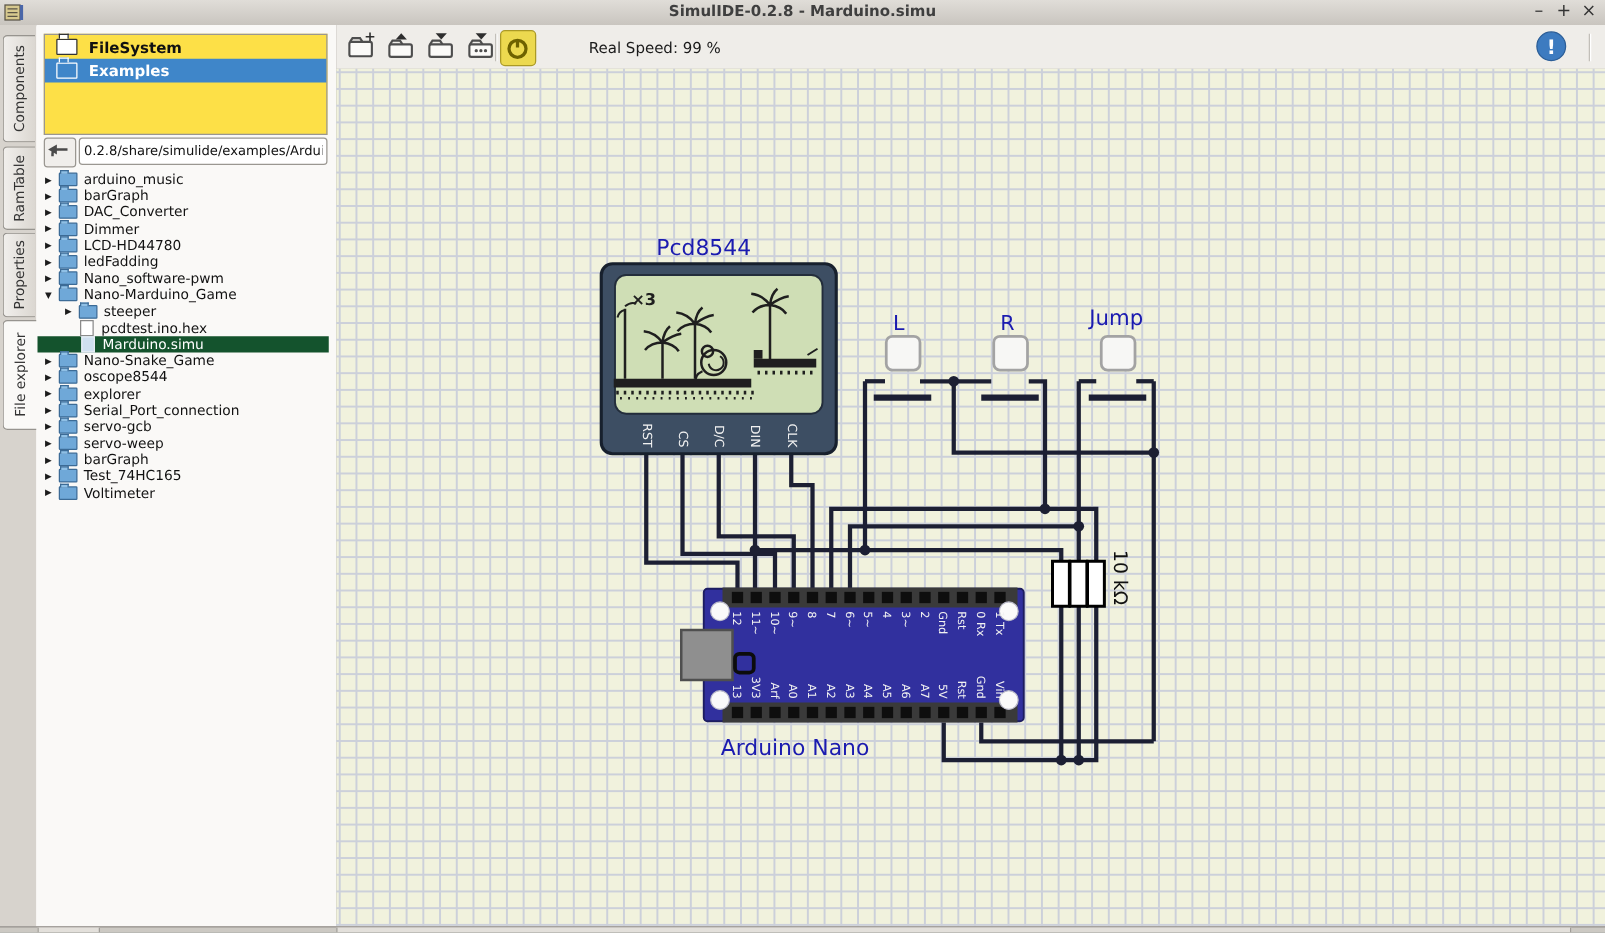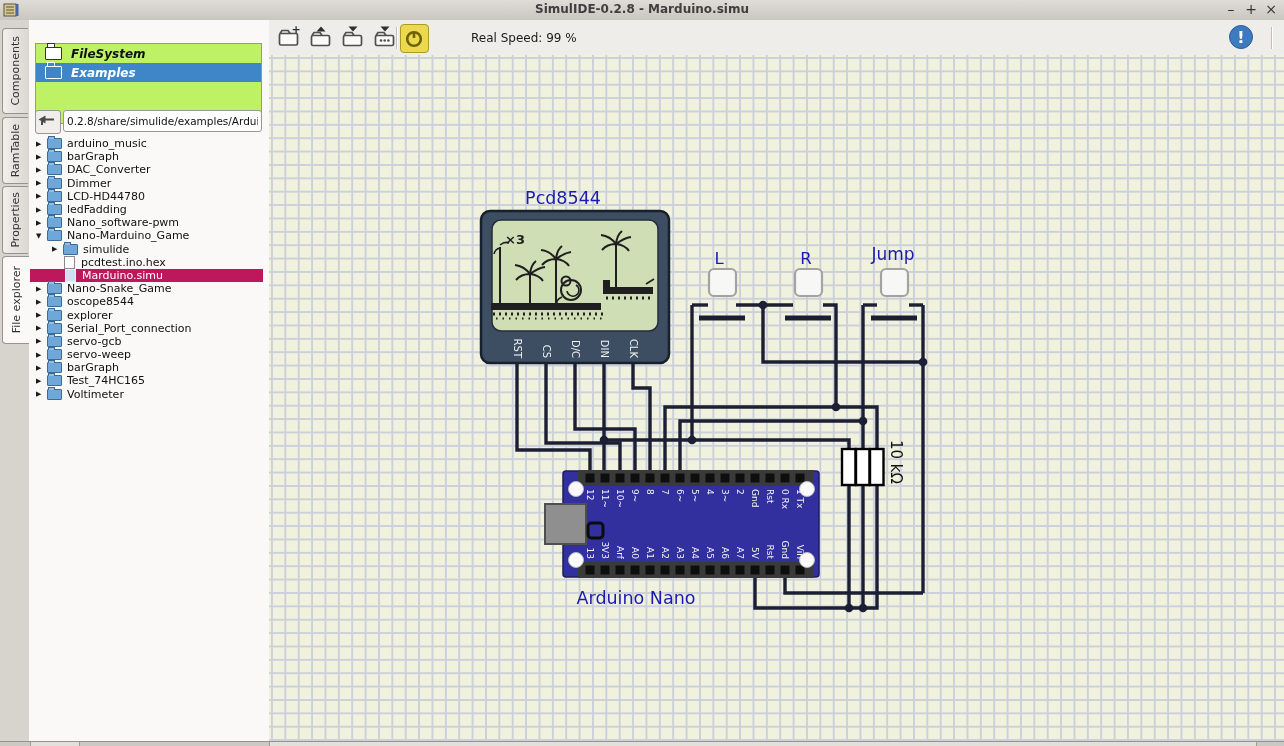--- a/index.html
+++ b/index.html
@@ -16,22 +16,22 @@
   
   .tabstrip{position:absolute;left:0;top:20px;width:29px;height:726px;background:#d7d3cd;}
   .vtab{position:absolute;left:2px;width:25px;background:linear-gradient(90deg,#f1efec,#dbd7d1);
     border:1px solid #97948f;border-right:none;border-radius:4px 0 0 4px;
     display:flex;align-items:center;justify-content:center;}
   .vtab span{writing-mode:vertical-rl;transform:rotate(180deg);font-size:11px;color:#333;}
   .vtab.active{left:2px;width:27px;background:#faf9f7;}
   
   .fpanel{position:absolute;left:29px;top:20px;width:240px;height:721px;background:#faf9f7;
     border-right:1px solid #8a8783;}
-  .places{position:absolute;left:6px;top:23px;width:225px;height:79px;background:#bef264;
-    border:1px solid #9a9791;font-style:italic;}
+  .places{position:absolute;left:6px;top:7px;width:225px;height:79px;background:#fde047;
+    border:1px solid #9a9791;}
   .prow{display:flex;align-items:center;height:19px;padding-left:9px;gap:9px;
     font-weight:bold;font-size:12px;color:#111;}
   .prow.sel{background:#3f86c9;color:#fff;text-align:right;}
   .pfolder{position:relative;width:15px;height:11px;border:1.6px solid #333;border-radius:1px;
     background:#fff;flex:0 0 15px;}
   .pfolder::before{content:"";position:absolute;left:1px;top:-5px;width:6px;height:3px;
     border:1.6px solid #333;border-bottom:none;background:#fff;}
   .prow.sel .pfolder{border-color:#fff;background:#3f86c9;}
   .prow.sel .pfolder::before{border-color:#fff;background:#3f86c9;}
   .pathrow{position:absolute;left:6px;top:90px;width:226px;height:23px;}
@@ -43,21 +43,21 @@
   .tree{position:absolute;left:1px;top:117px;width:233px;font-size:11px;color:#111;}
   .trow{display:flex;align-items:center;height:13.2px;white-space:nowrap;padding-left:6px;}
   .trow.d1{padding-left:22px;}
   .trow .arr{flex:0 0 11px;font-size:7px;color:#1c1c1c;text-align:left;}
   .ficon{position:relative;flex:0 0 13px;width:13px;height:9px;background:#6fa8d8;
     border:1px solid #3c6b96;border-radius:1px;margin-right:5px;}
   .ficon::before{content:"";position:absolute;left:0px;top:-3px;width:5px;height:2px;
     background:#8fc0e6;border:1px solid #3c6b96;border-bottom:none;}
   .picon{position:relative;flex:0 0 9px;width:9px;height:11px;background:#fff;
     border:1px solid #8a8a8a;margin-right:6px;margin-left:1px;}
-  .trow.sel{background:#be185d;color:#fff;padding-left:23px;}
+  .trow.sel{background:#14532d;color:#fff;padding-left:23px;}
   .trow.sel .picon{background:#cfe0f0;border-color:#e8eef5;}
   
   .toolbar{position:absolute;left:269px;top:20px;width:1015px;height:35px;background:#efede9;
     border-bottom:1px solid #aeaba5;}
   .tbtn{position:absolute;top:5px;width:26px;height:26px;}
   .tsep{position:absolute;top:7px;width:1px;height:22px;background:#c2bfb9;box-shadow:1px 0 0 #fff;}
   .powerbtn{position:absolute;left:131px;top:4px;width:27px;height:27px;background:#ecd94f;
     border:1.5px solid #ab9a26;border-radius:4px;}
   .speed{position:absolute;left:168px;top:11px;font-size:12px;color:#1a1a1a;margin-left:34px;}
   .infobtn{position:absolute;right:30px;top:4px;width:26px;height:26px;}
@@ -164,21 +164,21 @@
           <span>Nano_software-pwm</span>
         </div>
       <div class="trow d0">
           <span class="arr">▼</span>
           <span class="ficon"></span>
           <span>Nano-Marduino_Game</span>
         </div>
       <div class="trow d1">
           <span class="arr">▶</span>
           <span class="ficon"></span>
-          <span>simulide</span>
+          <span>steeper</span>
         </div>
       <div class="trow d1">
           <span class="arr"></span>
           <span class="picon"></span>
           <span>pcdtest.ino.hex</span>
         </div>
       <div class="trow d1 sel">
           <span class="arr"></span>
           <span class="picon"></span>
           <span>Marduino.simu</span>

